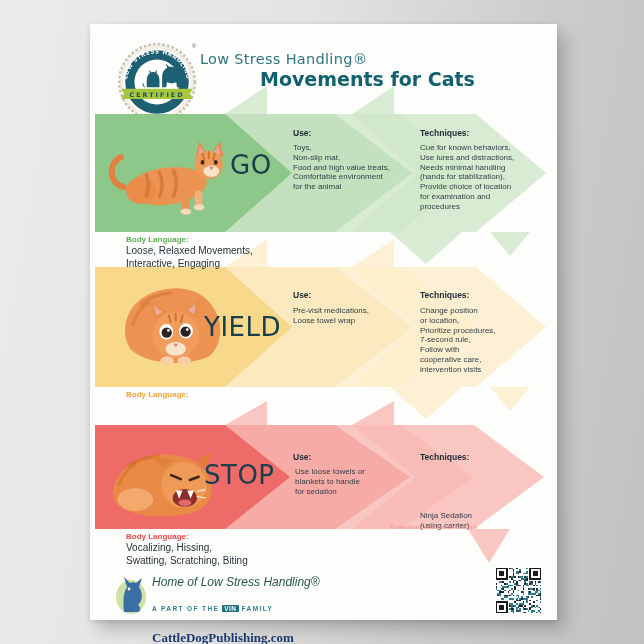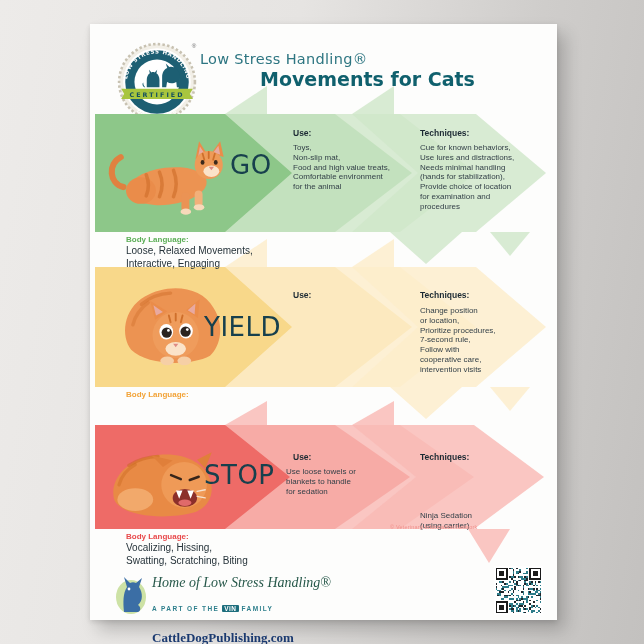--- a/index.html
+++ b/index.html
@@ -29,35 +29,35 @@
   .sec-label{font-family:"DejaVu Sans",sans-serif;font-weight:normal;font-size:26px;color:#17404d;letter-spacing:.5px;}
   #label-go{left:140px;top:126px;}
   #label-yield{left:114px;top:288px;}
   #label-stop{left:114px;top:436px;}
   .col-head{font-size:8.5px;font-weight:bold;color:#1c2a33;}
   .col-list{font-size:8px;line-height:1.22;color:#323f47;white-space:pre-line;width:120px;}
   #go-use-h{left:203px;top:104px;}     #go-use-l{left:203px;top:119px;}
   #go-tech-h{left:330px;top:104px;}    #go-tech-l{left:330px;top:119px;}
   #yl-use-h{left:203px;top:266px;}     #yl-use-l{left:203px;top:282px;}
   #yl-tech-h{left:330px;top:266px;}    #yl-tech-l{left:330px;top:282px;}
-  #st-use-h{left:203px;top:428px;}     #st-use-l{left:196px;top:443px;}
+  #st-use-h{left:203px;top:428px;}     #st-use-l{left:205px;top:443px;}
   #st-tech-h{left:330px;top:428px;}    #st-tech-l{left:330px;top:443px;margin-top:44px;}
   .bl-head{font-size:8px;font-weight:bold;}
   .bl-text{font-size:10px;line-height:1.25;color:#26333a;white-space:pre-line;}
   #bl1-h{left:36px;top:211px;color:#5cae57;}  #bl1-t{left:36px;top:221px;}
   #bl2-h{left:36px;top:366px;color:#f2a338;}  #bl2-t{left:36px;top:376px;}
   #bl3-h{left:36px;top:508px;color:#e8494b;}  #bl3-t{left:36px;top:518px;}
   #copyright{left:300px;top:500px;font-size:5.5px;color:#f0918d;letter-spacing:.2px;}
   
   #cat-go{left:14px;top:110px;width:132px;height:92px;}
   #cat-yield{left:24px;top:250px;width:120px;height:100px;}
   #cat-stop{left:16px;top:410px;width:122px;height:92px;}
   
   #f-logo{left:24px;top:548px;width:34px;height:44px;}
-  #f-tag{left:62px;top:551px;font-family:Liberation Serif, serif;font-style:italic;font-size:14px;color:#27584a;}
+  #f-tag{left:62px;top:551px;font-family:Liberation Sans, sans-serif;font-style:italic;font-size:12px;color:#27584a;}
   #f-site{left:62px;top:562px;font-family:"Liberation Serif",serif;font-weight:bold;font-size:13px;color:#1b3a70;border-bottom:1.5px solid #1b3a70;padding-bottom:14px;margin-top:44px;}
   #f-vin{left:62px;top:581px;display:flex;align-items:center;gap:3px;}
   .vin-txt{font-size:6.5px;font-weight:bold;letter-spacing:1.4px;color:#2e7f8c;}
   #vin-badge{font-size:6.5px;font-weight:bold;color:#ffffff;background:#1d6e7d;padding:0 2px;border-radius:1px;letter-spacing:.5px;}
   #qr{left:404px;top:542px;width:49px;height:49px;}
 </style>
 </head>
 <body>
 
 <div id="poster" class="abs">
@@ -193,20 +193,22 @@
 (hands for stabilization),
 Provide choice of location
 for examination and
 procedures</div>
   <div id="bl1-h" class="abs bl-head">Body Language:</div>
   <div id="bl1-t" class="abs bl-text">Loose, Relaxed Movements,
 Interactive, Engaging</div>
 
   <div id="label-yield" class="abs sec-label">YIELD</div>
   <div id="yl-use-h" class="abs col-head">Use:</div>
+  <div id="yl-use-l" class="abs col-list">Pre-visit medications,
+Loose towel wrap</div>
   <div id="yl-tech-h" class="abs col-head">Techniques:</div>
   <div id="yl-tech-l" class="abs col-list">Change position
 or location,
 Prioritize procedures,
 7-second rule,
 Follow with
 cooperative care,
 intervention visits</div>
   <div id="bl2-h" class="abs bl-head">Body Language:</div>
 

